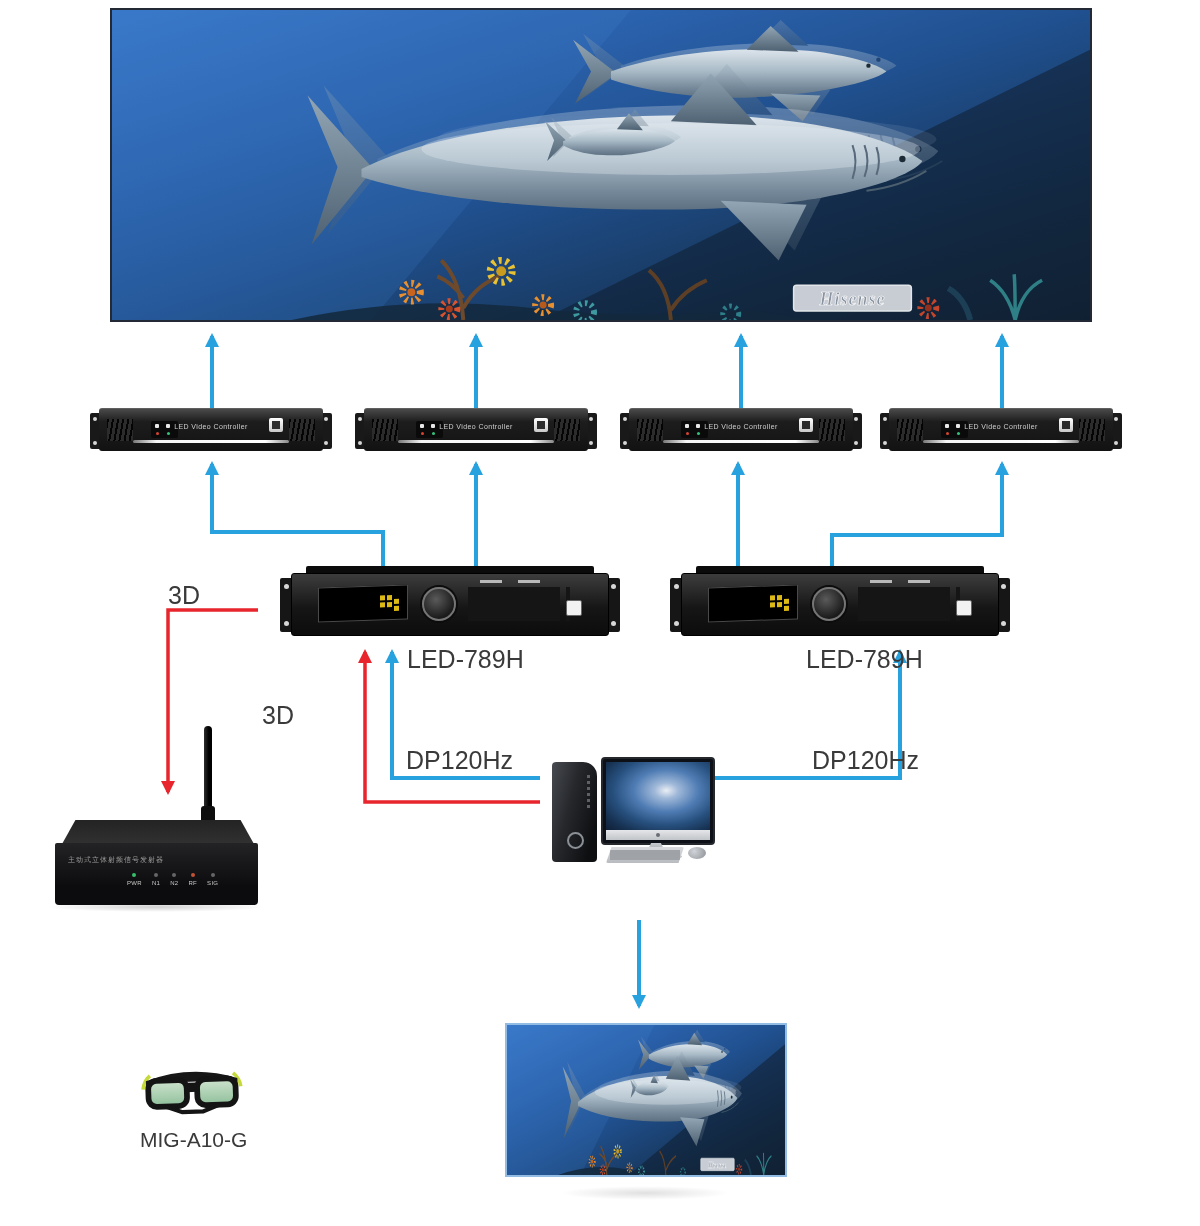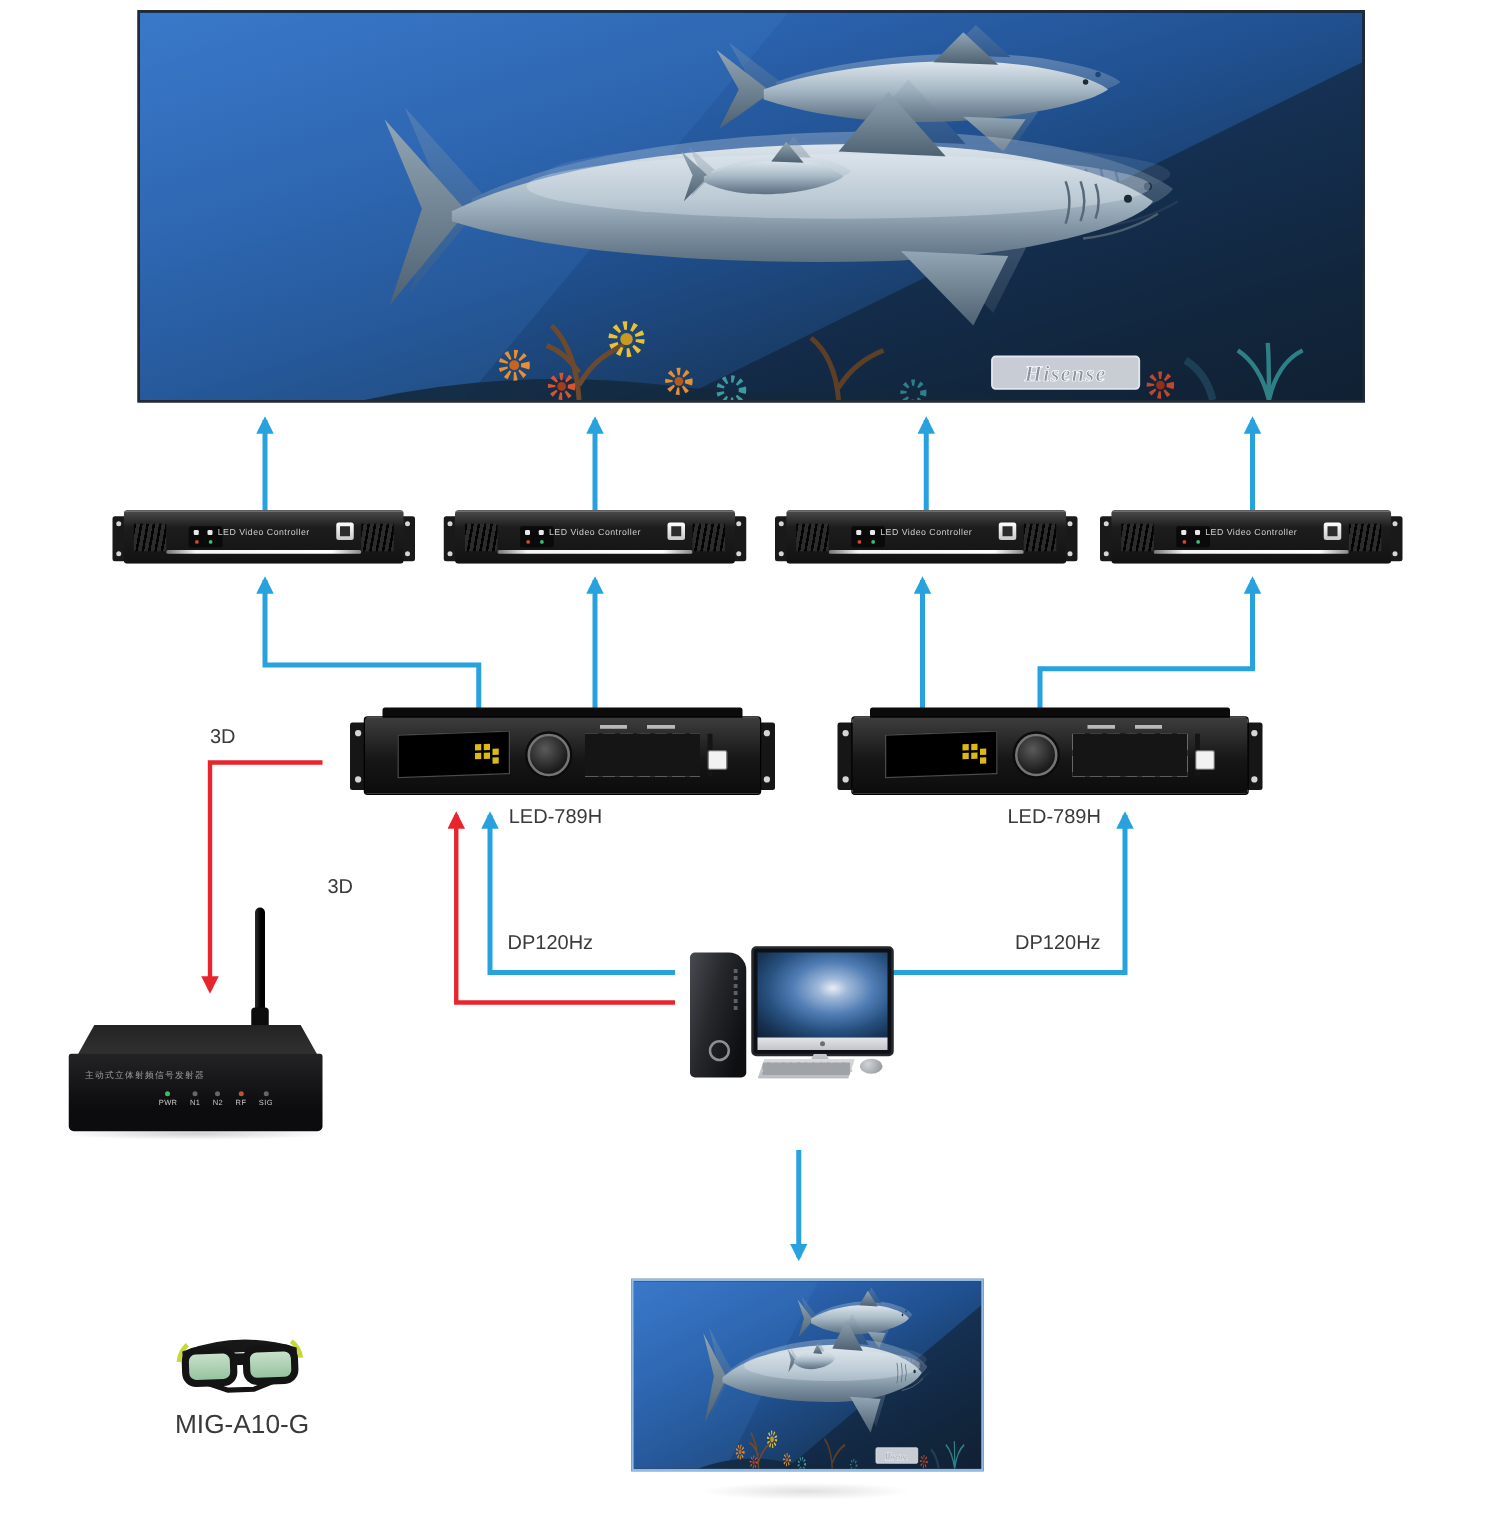--- a/index.html
+++ b/index.html
@@ -69,21 +69,21 @@
       repeating-linear-gradient(90deg,#f2f2f2 0 10px,#151515 10px 14px);
     background-blend-mode:darken;}
   .pbtns::before{content:"";position:absolute;left:12px;top:-7px;height:3px;width:80%;
     background:repeating-linear-gradient(90deg,#b9b9b9 0 22px,rgba(0,0,0,0) 22px 38px);}
   .pbtns::after{content:"";position:absolute;top:0;bottom:0;left:40px;width:4px;background:#151515;
     box-shadow:58px 0 0 #151515;}
   .pbtn-lone{position:absolute;right:26px;top:26px;width:14px;height:14px;background:#f2f2f2;
     border:1px solid #666;border-radius:2px;}
 
   
-  .lbl{position:absolute;font-size:16px;color:#3a3a3a;z-index:8;white-space:nowrap;}
+  .lbl{position:absolute;font-size:25px;color:#3a3a3a;z-index:8;white-space:nowrap;}
 
   
   .pc{position:absolute;left:0;top:0;z-index:6;}
   .tower{position:absolute;left:552px;top:762px;width:45px;height:100px;border-radius:4px 14px 4px 4px;
     background:linear-gradient(105deg,#484b51 0%,#26282c 40%,#0e0f11 85%);}
   .tower::before{content:"";position:absolute;left:50%;bottom:13px;width:13px;height:13px;margin-left:-8px;
     border:2px solid #8b8f96;border-radius:50%;}
   .tower::after{content:"";position:absolute;right:7px;top:10px;width:3px;height:36px;
     background:repeating-linear-gradient(0deg,#5d6167 0 3px,rgba(0,0,0,0) 3px 6px);}
   .monitor{position:absolute;left:601px;top:757px;width:110px;height:84px;background:#0d1117;

